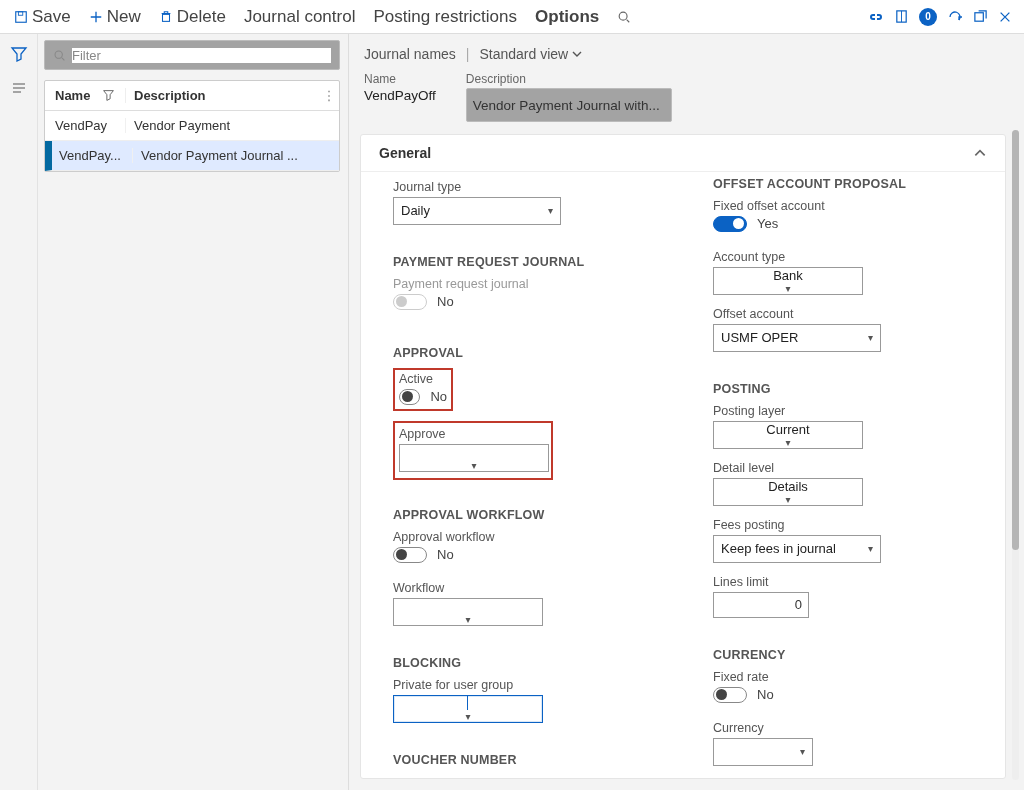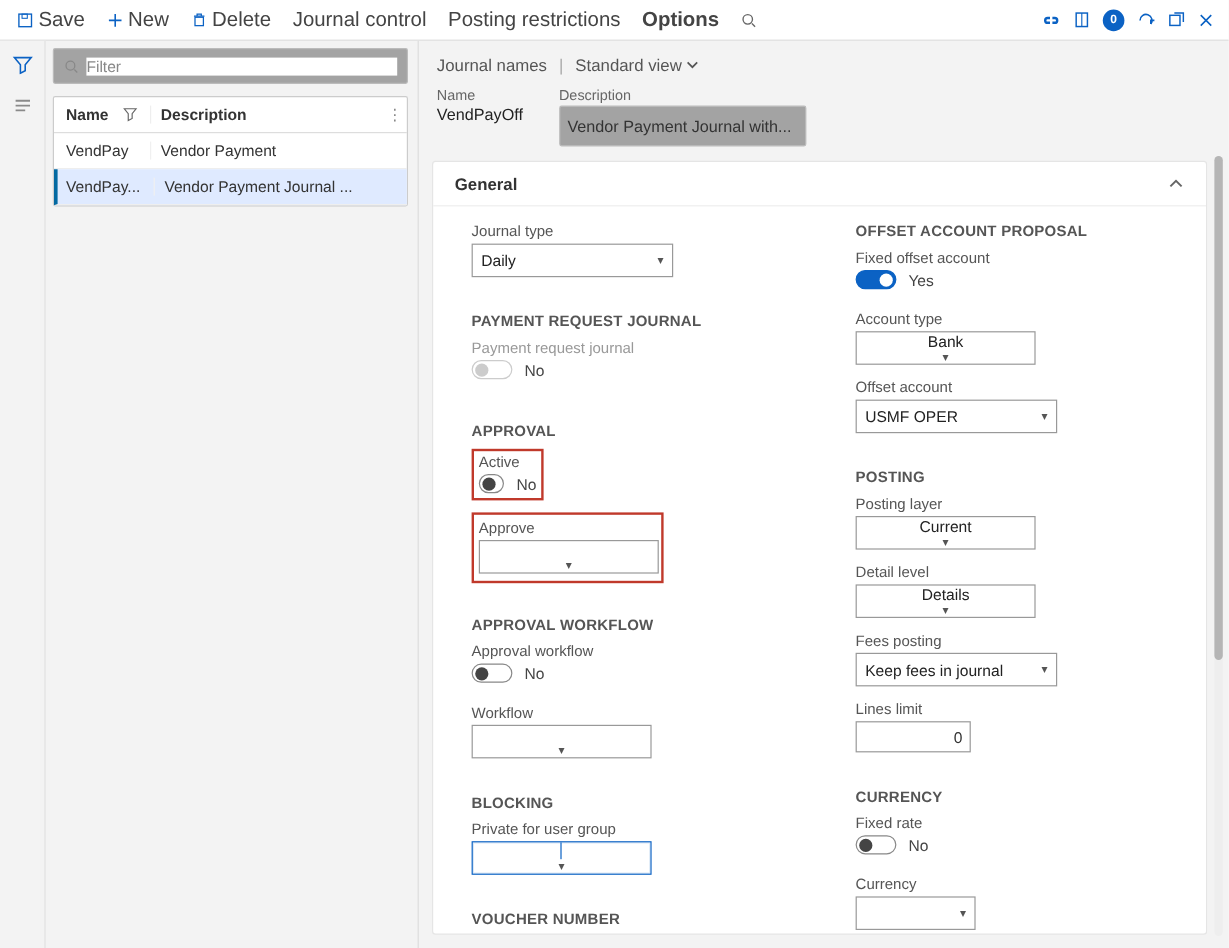--- a/index.html
+++ b/index.html
@@ -26,21 +26,21 @@
     .filter-box input { border: none; outline: none; flex: 1; font-size: 13px; color: #333; }
     .filter-box input::placeholder { color: #888; }
 
     .grid { margin-top: 10px; border: 1px solid #ccc; border-radius: 2px; background: #fff; }
     .grid-head { display: flex; border-bottom: 1px solid #ddd; height: 30px; align-items: center; }
     .grid-head .col-name { width: 80px; padding-left: 10px; font-weight: 600; display: flex; align-items: center; gap: 12px; }
     .grid-head .col-desc { flex: 1; padding-left: 8px; font-weight: 600; border-left: 1px solid #eee; }
     .grid-head .more { width: 20px; text-align: center; color: #888; }
 
     .grid-row { display: flex; height: 30px; align-items: center; border-bottom: 1px solid #eee; }
-    .grid-row.selected { background: #dfeaff; border-left: 3px solid #0369a1; }
+    .grid-row.selected { background: #dfeaff; border-left: 7px solid #0369a1; }
     .grid-row.selected .rc-name { padding-left: 7px; }
     .grid-row .rc-name { width: 80px; padding-left: 10px; white-space: nowrap; overflow: hidden; text-overflow: ellipsis; }
     .grid-row .rc-desc { flex: 1; padding-left: 8px; white-space: nowrap; overflow: hidden; text-overflow: ellipsis; border-left: 1px solid #f0f0f0; }
 
     
     .splitter { position: absolute; left: 344px; top: 34px; width: 10px; height: calc(100% - 34px); display: flex; align-items: flex-start; justify-content: center; padding-top: 14px; }
     .splitter::before { content: ""; width: 1px; height: 100%; background: #ddd; position: absolute; top: 0; left: 4px; }
 
     
     .detail-panel { position: absolute; left: 360px; top: 42px; right: 18px; bottom: 6px; overflow: hidden; }
@@ -51,21 +51,21 @@
     .head-fields { display: flex; gap: 30px; padding: 2px 4px 10px 4px; }
     .hf { display: flex; flex-direction: column; gap: 2px; }
     .hf .lbl { font-size: 12px; color: #666; }
     .hf .val { font-size: 13.5px; color: #222; }
     .desc-box { width: 206px; height: 26px; border: 1px solid #bbb; border-radius: 2px; padding: 16px 6px; display: flex; align-items: center; background: #a3a3a3; white-space: nowrap; overflow: hidden; text-overflow: ellipsis; font-size: 13.5px; }
 
     .card { background: #fff; border: 1px solid #e5e5e5; border-radius: 3px; margin-top: 2px; }
     .card-head { display: flex; align-items: center; justify-content: space-between; padding: 10px 18px; border-bottom: 1px solid #eee; }
     .card-head .title { font-weight: 600; font-size: 14px; }
 
-    .card-body { padding: 14px 32px 10px 32px; display: flex; gap: 60px; height: 606px; overflow-y: auto; }
+    .card-body { padding: 14px 32px 10px 32px; display: flex; gap: 60px; height: 606px; overflow-y: auto; align-items: center; }
     .left-col, .right-col { width: 260px; display: flex; flex-direction: column; }
 
     .sec-label { font-size: 12.5px; font-weight: 700; color: #555; letter-spacing: 0.2px; margin-top: 18px; margin-bottom: 8px; }
     .fld-label { font-size: 12.5px; color: #555; margin-bottom: 3px; }
     .muted-label { color: #999; }
 
     .select { width: 168px; height: 28px; border: 1px solid #999; background: #fff; display: flex; align-items: center; justify-content: space-between; padding: 0 7px; color: #222; cursor: pointer; }
     .select.small { width: 150px; flex-direction: column; }
     .select.xsm { width: 100px; }
     .select .chev { font-size: 10px; color: #555; }

